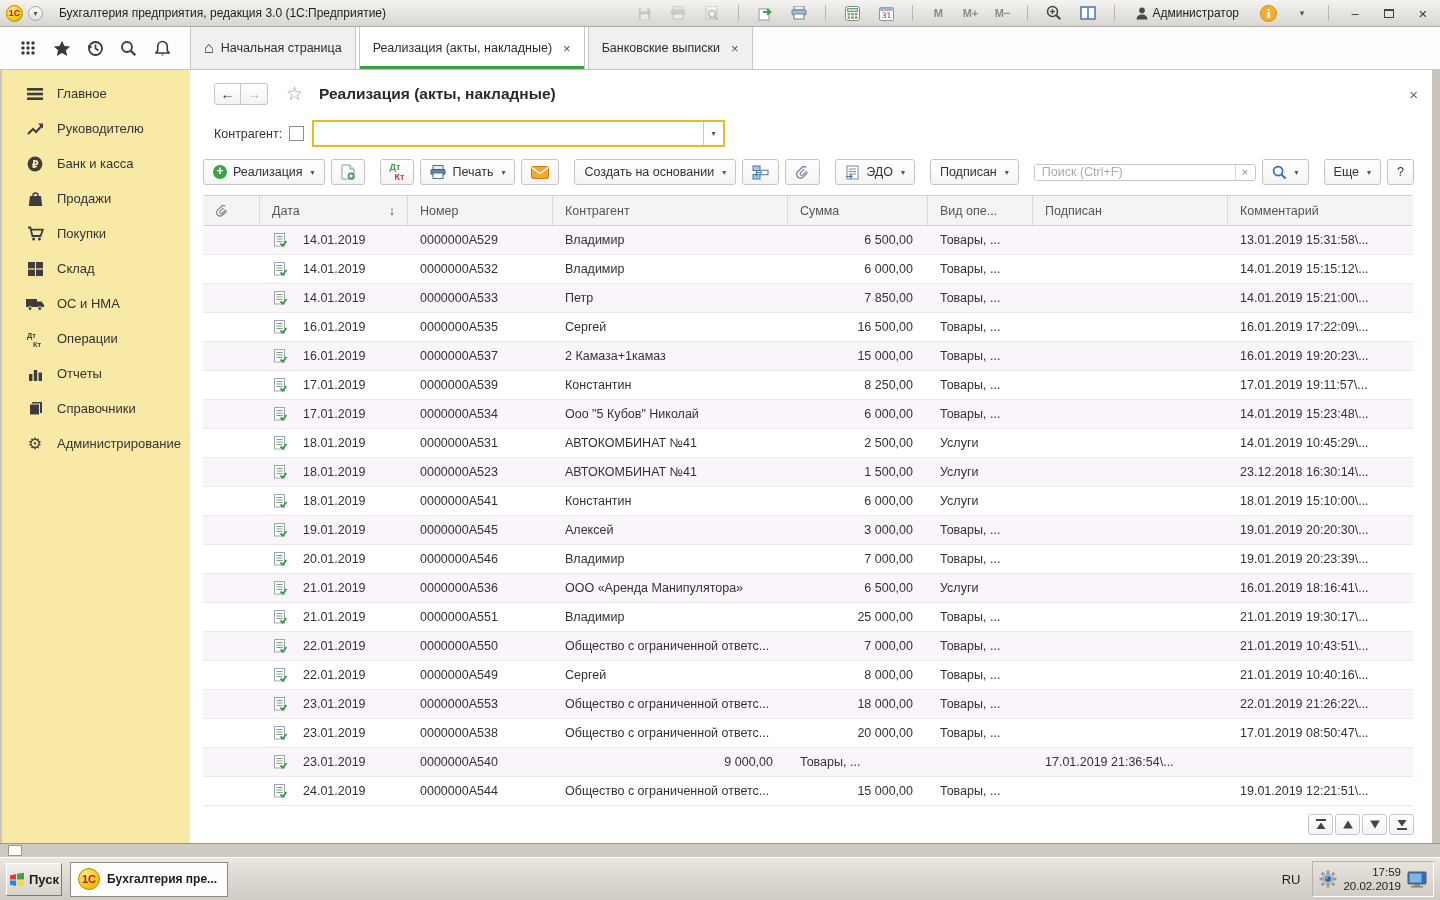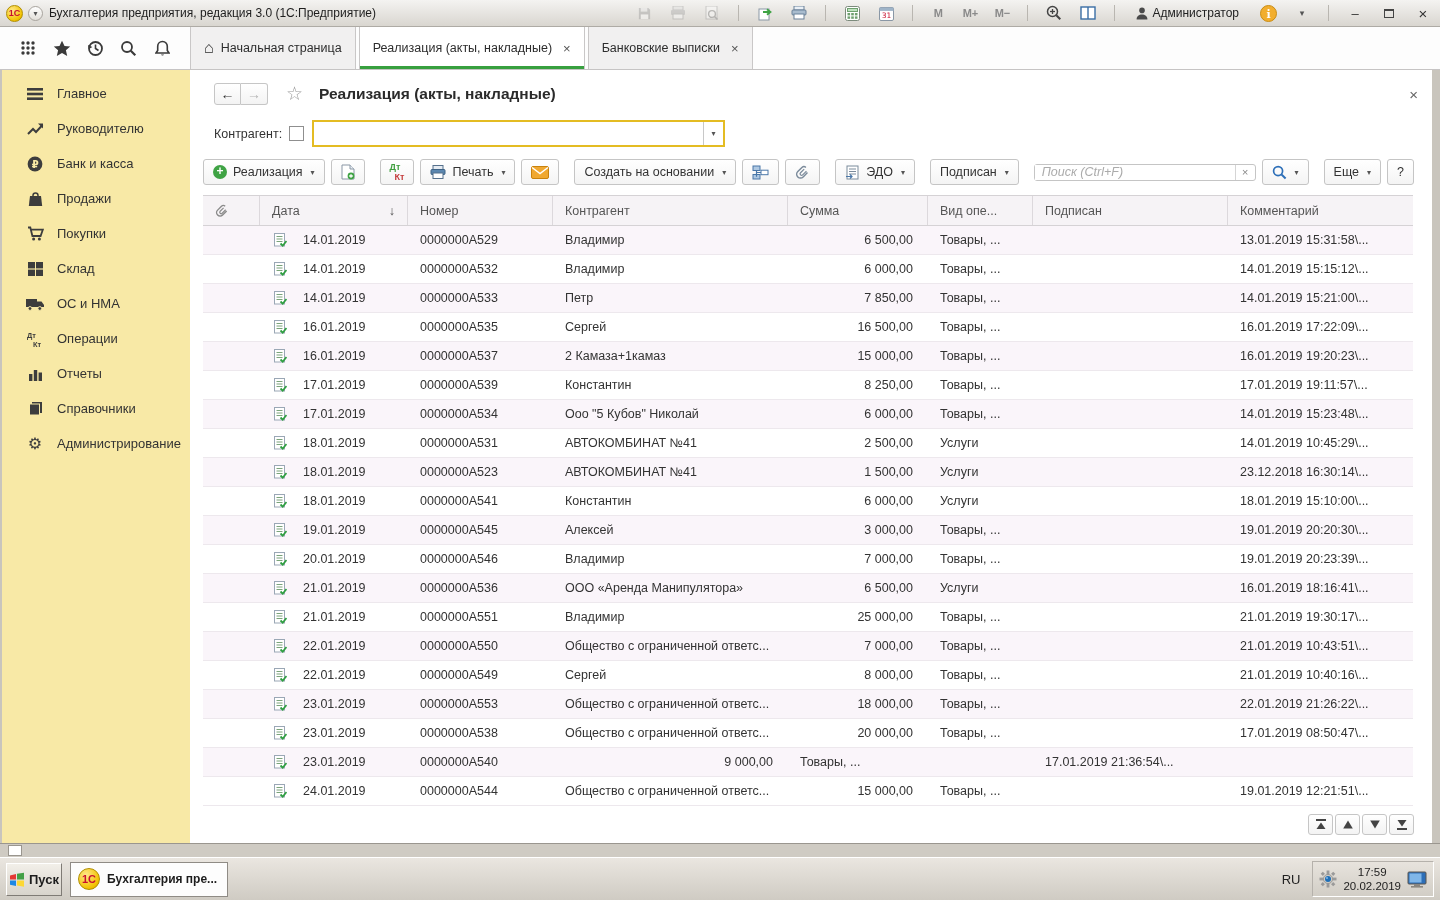--- a/index.html
+++ b/index.html
@@ -7,21 +7,21 @@
   body { font-family:"Liberation Sans","DejaVu Sans",sans-serif; font-size:12.5px; color:#333; background:#C9C5BD; }
   .screen { width:1440px; height:900px; display:flex; flex-direction:column; position:relative; }
 
   
   .titlebar { height:27px; background:linear-gradient(#F4F3F1,#D9D6D0); border-bottom:1px solid #AEABA5;
               display:flex; align-items:center; padding:0 6px; flex:0 0 27px; }
   .logo-1c { width:17px; height:17px; border-radius:50%; background:radial-gradient(circle at 35% 30%,#FFE98A,#F2C200 70%,#C99A00);
              color:#C8102E; font-weight:bold; font-size:9px; display:flex; align-items:center; justify-content:center; border:1px solid #B08E00;}
   .tb-drop { width:15px; height:15px; border-radius:50%; background:linear-gradient(#FFF,#E2DFD9); border:1px solid #A8A49E;
              display:flex;align-items:center;justify-content:center; font-size:8px; color:#555; margin-left:5px;}
-  .tb-title { margin-left:6px; font-size:12px; color:#1d1d1d; }
+  .tb-title { margin-left:16px; font-size:12px; color:#1d1d1d; }
   .tb-right { margin-left:auto; display:flex; align-items:center; gap:12px; }
   .tb-btn { width:22px; height:20px; display:flex; align-items:center; justify-content:center; border-radius:2px; }
   .tb-btn.dis { opacity:.38; filter:grayscale(1); }
   .tb-sep { width:1px; height:16px; background:#B9B6B0; margin:0 3px; }
   .tb-m { font-size:11px; font-weight:bold; color:#8a8a8a; width:20px; text-align:center;}
   .tb-user { display:flex; align-items:center; gap:4px; font-size:12px; color:#222; padding:0 6px;}
   .wm { font-size:13px; color:#333; width:22px; height:20px; display:flex;align-items:center;justify-content:center;}
   .wm-max i { display:block; width:10px; height:9px; border:1px solid #444; border-top:2px solid #444; }
 
   
@@ -65,21 +65,21 @@
   
   .toolbar { display:flex; align-items:center; margin:12px 18px 10px 13px; gap:6px; }
   .tbtn { height:26px; border:1px solid #C5C5C5; border-radius:3px; background:linear-gradient(#FFFFFF,#F4F4F4);
           display:flex; align-items:center; gap:6px; padding:0 9px; font-size:12.5px; color:#333; white-space:nowrap;}
   .tbtn .dd { font-size:8px; color:#555; margin-left:2px; }
   .grp { margin-left:9px; }
   .plus-circ { width:14px; height:14px; border-radius:50%; background:#3FA344; color:#FFF; font-size:12px; line-height:13px;
                text-align:center; font-weight:bold; }
   .dtkt { display:flex; flex-direction:column; line-height:10px; font-size:9px; font-weight:bold; }
   .dtkt .dt { color:#3E9E3E; } .dtkt .kt { color:#C43C3C; margin-left:5px; }
-  .search-wrap { flex:1; max-width:232px; height:17px; border:1px solid #C5C5C5; border-radius:3px; display:flex; margin-left:9px;font-style:italic;}
+  .search-wrap { flex:1; max-width:232px; height:17px; border:1px solid #C5C5C5; border-radius:3px; display:flex; margin-left:9px;}
   .search-input { flex:1; border:none; outline:none; font:inherit; padding:0 7px; color:#333; }
   .search-input::placeholder { color:#ABABAB; }
   .search-clear { width:20px; border-left:1px solid #D5D5D5; display:flex; align-items:center; justify-content:center; color:#888; font-size:11px;}
   .help-btn { width:27px; justify-content:center; }
 
   
   .grid-table { margin-left:13px; width:1210px; border-top:1px solid #D5D2D5; }
   .thead { display:grid; grid-template-columns:57px 148px 145px 235px 140px 105px 195px auto;
            background:#F6F3F6; border-bottom:1px solid #D5D2D5; height:30px; }
   .th { display:flex; align-items:center; padding:0 12px; color:#555; border-right:1px solid #DCD8DC; font-size:12.5px; }
@@ -104,21 +104,21 @@
   .start-btn { width:56px; height:33px; background:linear-gradient(#F2EFE9,#D8D4CC); border:1px solid #7F7B75;
                border-top-color:#FFF; border-left-color:#FFF; display:flex; align-items:center; justify-content:center; gap:4px;
                font-weight:bold; font-size:13px; color:#1d1d1d; }
   .task-item { width:158px; height:35px; background:#FDFDFD; border:1px solid #8F8B85; display:flex; align-items:center; gap:7px;
                padding:0 7px; font-weight:bold; font-size:12px; color:#1d1d1d; }
   .task-item .logo-1c { width:22px; height:22px; font-size:11px; }
   .tb-spacer { flex:1; }
   .lang { font-size:13px; color:#222; margin-right:4px; }
   .tray { height:36px; border:1px solid #B5B1AB; border-right-color:#FFF; border-bottom-color:#FFF; display:flex; align-items:center;
           gap:6px; padding:0 6px; }
-  .clock { text-align:center; font-size:11.5px; color:#1d1d1d; line-height:14px; }
+  .clock { text-align:right; font-size:11.5px; color:#1d1d1d; line-height:14px; }
   svg { display:block; }
 </style>
 </head>
 <body>
 
 <div class="screen">
 
   <div class="titlebar">
     <div class="logo-1c">1С</div>
     <div class="tb-drop">

